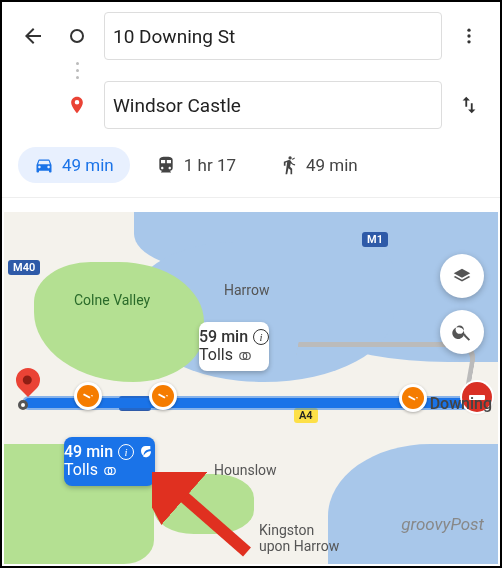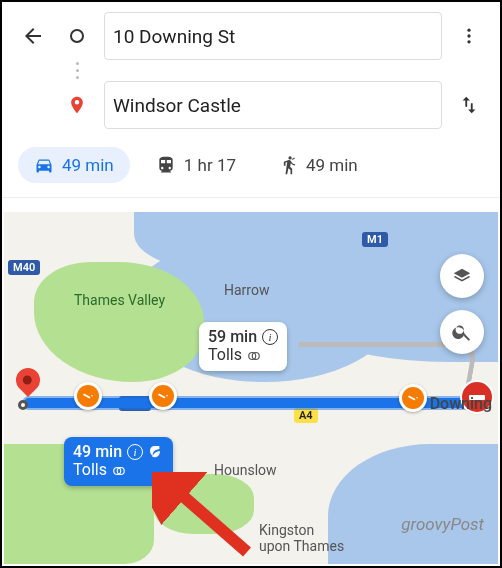--- a/index.html
+++ b/index.html
@@ -63,21 +63,21 @@
   
   .noentry { position: absolute; right: 6px; top: 170px; width: 30px; height: 30px; background: #d93025; border-radius: 50%; box-shadow: 0 0 0 2px #fff, 0 1px 3px rgba(0,0,0,0.3); display: flex; align-items: center; justify-content: center; }
   .noentry::after { content: ""; width: 16px; height: 5px; background: #fff; border-radius: 1px; }
 
   
   .fab { position: absolute; right: 14px; width: 44px; height: 44px; background: #fff; border-radius: 50%; box-shadow: 0 2px 6px rgba(0,0,0,0.25); display: flex; align-items: center; justify-content: center; cursor: pointer; }
   .fab.layers { top: 42px; }
   .fab.search { top: 98px; }
 
   
-  .callout { position: absolute; padding: 6px 9px; border-radius: 8px; font-size: 16px; box-shadow: 0 2px 5px rgba(0,0,0,0.25); line-height: 1.15; }
+  .callout { position: absolute; padding: 6px 0; border-radius: 8px; font-size: 16px; box-shadow: 0 2px 5px rgba(0,0,0,0.25); line-height: 1.15; }
   .callout.white { background: #fff; color: #333; }
   .callout.blue { background: #1a73e8; color: #fff; }
   .callout .r1 { display: flex; align-items: center; gap: 5px; font-weight: 500; }
   .callout .r2 { display: flex; align-items: center; gap: 5px; }
   .info-ic { display: inline-flex; width: 16px; height: 16px; border: 1.5px solid currentColor; border-radius: 50%; align-items: center; justify-content: center; font-size: 11px; font-style: italic; font-family: serif; }
   .leaf-ic { display: inline-flex; width: 16px; height: 16px; }
 
   .city { position: absolute; right: 6px; top: 182px; color: #444; font-size: 16px; font-weight: 500; }
 
   .watermark { position: absolute; right: 14px; bottom: 30px; color: #888; font-size: 17px; font-style: italic; }
@@ -160,27 +160,27 @@
     <div class="water nw"></div>
     <div class="water ne"></div>
     <div class="water center"></div>
     <div class="water se"></div>
     <div class="park"></div>
     <div class="park2"></div>
     <div class="park3"></div>
   </div>
 
   <div class="park-label">
-    <span>Thames Valley</span><br>
+    <span>Colne Valley</span><br>
   </div>
 
   <div class="place-label" style="left:220px; top:70px;">Harrow</div>
   <div class="place-label" style="left:210px; top:250px;">Hounslow</div>
   <div class="place-label" style="left:255px; top:310px; text-align:left;">
-    <span>Kingston</span><br><span>upon Thames</span>
+    <span>Kingston</span><br><span>upon Harrow</span>
   </div>
 
   <div class="shield" style="left:4px; top:48px;">M40</div>
   <div class="shield" style="right:110px; top:20px;">M1</div>
   <div class="shield" style="left:115px; top:184px;">M25</div>
   <div class="shield a" style="left:290px; top:196px;">A4</div>
 
   <div class="route-alt"></div>
   <div class="route"></div>
 

